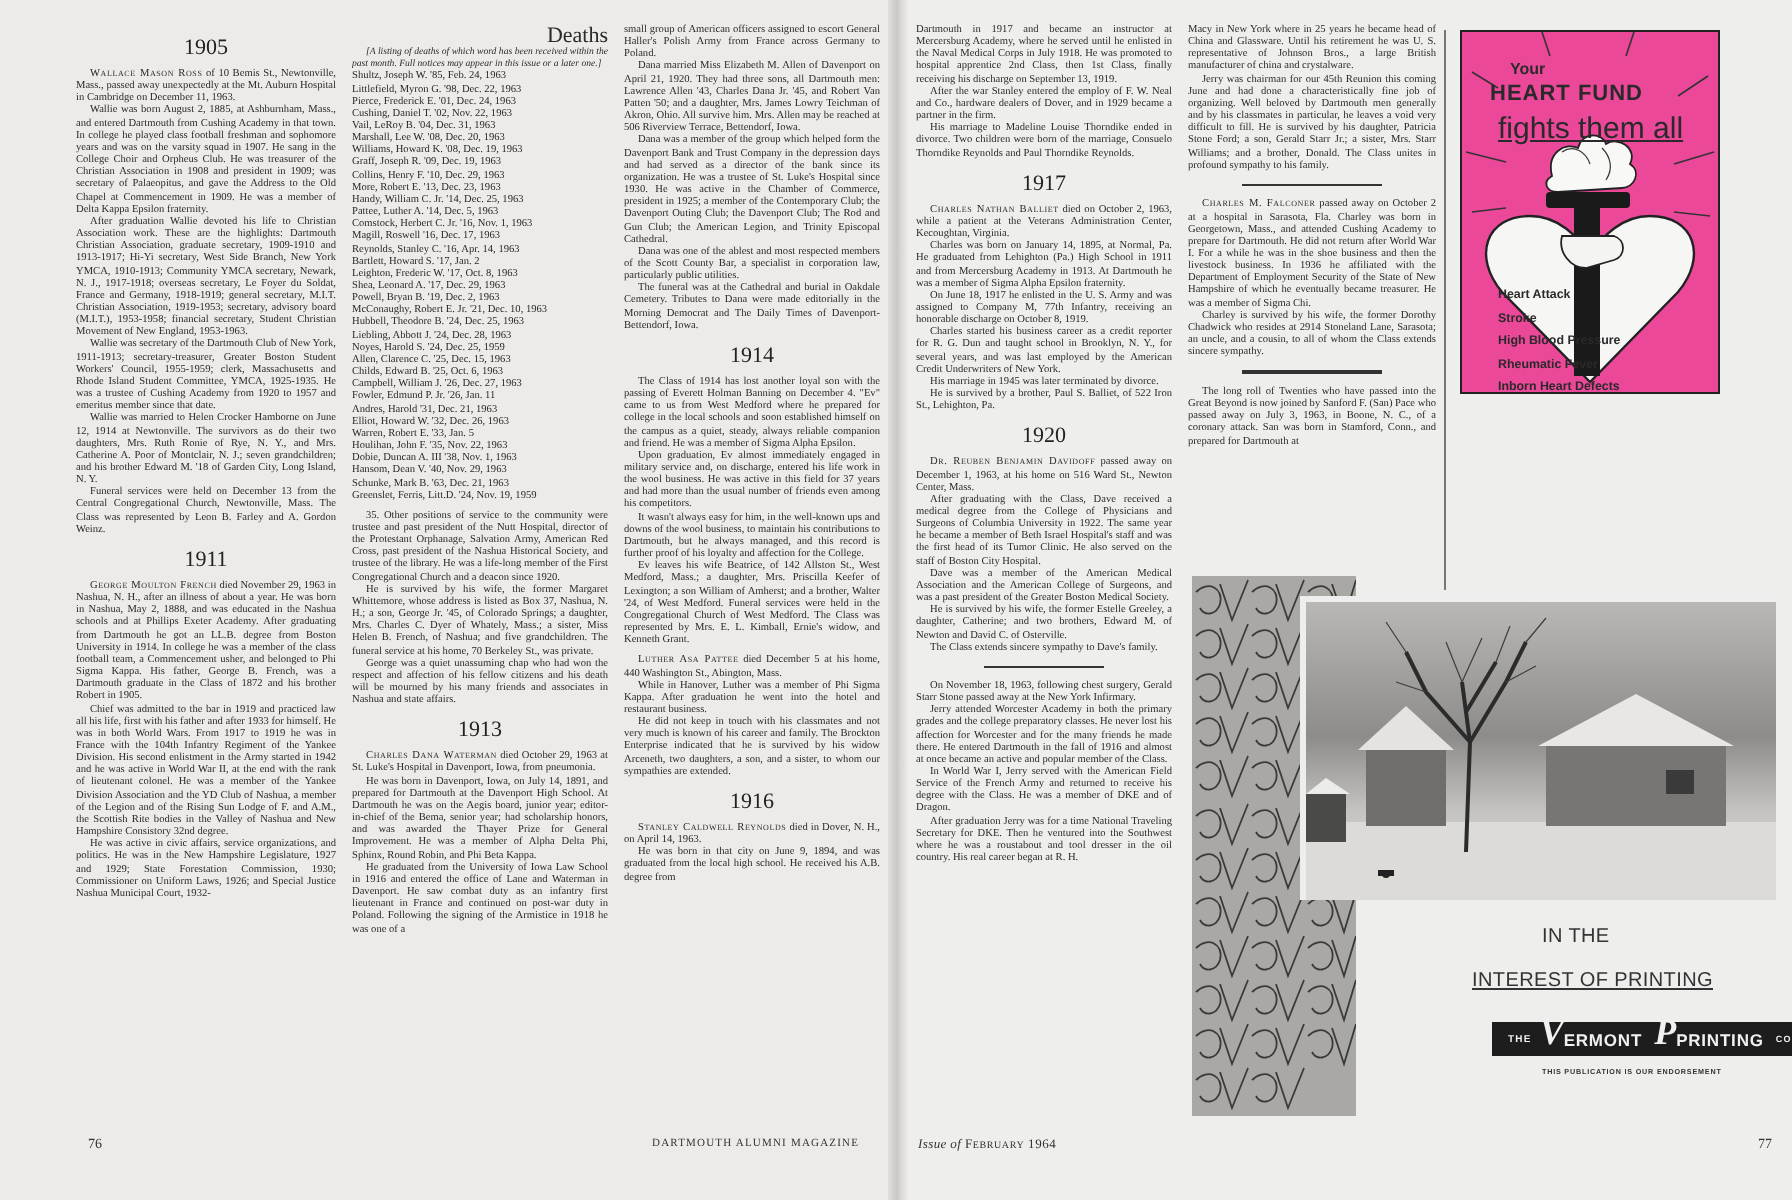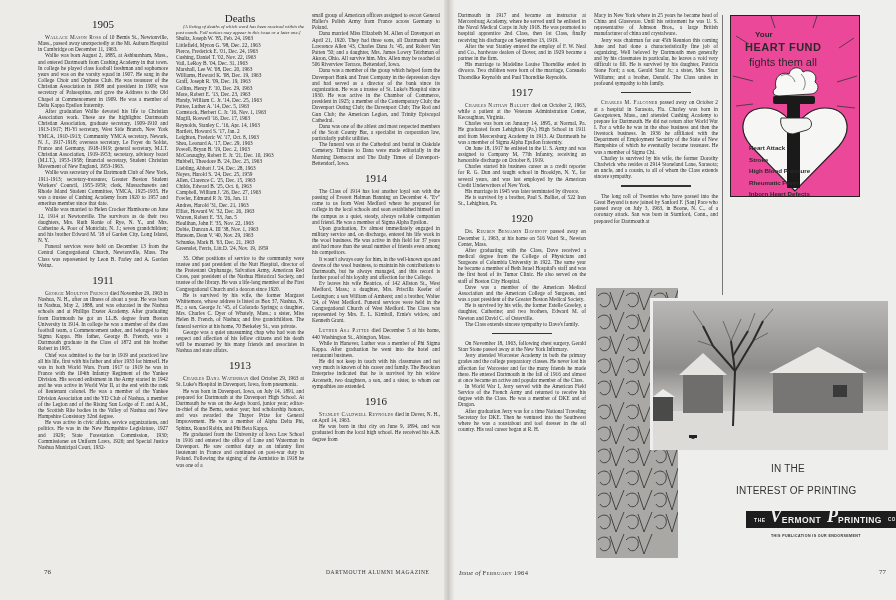--- a/index.html
+++ b/index.html
@@ -6,31 +6,31 @@
   body{width:896px;height:600px;overflow:hidden;background:#e9e9e7;font-family:"Liberation Serif",serif;color:#2a2a2a;position:relative;}
   .page{position:absolute;top:0;height:600px;background:#ecebe8;overflow:hidden;}
   .left{left:0;width:448px;}
   .right{left:448px;width:448px;background:#eeeeec;}
   .gutter{position:absolute;left:444px;top:0;width:10px;height:600px;background:linear-gradient(90deg,#e0dfdc,#c9c8c5 45%,#d6d5d2 60%,#ecebe8);}
   .col{position:absolute;top:12px;font-size:5.3px;line-height:6.15px;text-align:justify;overflow:hidden;}
   .col p{margin:0;text-indent:7px;}
   .col p.first{text-indent:0;}
   .sc{font-variant:small-caps;letter-spacing:0.3px;}
   .year{font-size:11px;line-height:14px;text-align:center;margin:5px 0 3px 0;text-indent:0;color:#222;}
-  .head{font-size:11px;text-align:center;margin:3px 0 3px;}
+  .head{font-size:11px;text-align:right;margin:3px 0 3px;}
   .note{font-style:italic;font-size:4.8px;line-height:5.6px;margin:0 0 2px 8px;text-indent:0;}
   .deathitem{text-indent:-6px;padding-left:6px;}
   .rule{height:1px;background:#333;width:60px;margin:6px auto;}
   .vrule{position:absolute;top:15px;width:1px;background:#777;}
   .folio{position:absolute;top:568px;font-size:7px;color:#333;}
   .runhead{position:absolute;top:569px;font-size:5.5px;letter-spacing:0.6px;color:#333;}
   .ad-heart{position:absolute;left:730px;top:15px;width:128px;height:180px;border:1.5px solid #222;background:#ec4899;overflow:hidden;}
   .ad-heart .your{position:absolute;left:24px;top:14px;font-family:"Liberation Sans",sans-serif;font-weight:bold;font-size:8px;}
   .ad-heart .hf{position:absolute;left:14px;top:25px;font-family:"Liberation Sans",sans-serif;font-weight:bold;font-size:11px;letter-spacing:0.5px;}
-  .ad-heart .ftm{position:absolute;left:18px;top:40px;font-family:"Liberation Sans",sans-serif;font-size:11px;}
+  .ad-heart .ftm{position:absolute;left:18px;top:40px;font-family:"Liberation Sans",sans-serif;font-size:15px;text-decoration:underline;}
   .ad-heart ul{list-style:none;margin:0;padding:0;position:absolute;left:18px;top:126px;font-family:"Liberation Sans",sans-serif;font-weight:bold;font-size:6.2px;line-height:11.6px;}
   .ad-heart svg{position:absolute;left:0;top:0;}
   .ad-vp{position:absolute;left:596px;top:288px;width:292px;height:270px;}
   .vp-pattern{position:absolute;left:0;top:0;width:82px;height:112px;}
   .vp-pattern2{position:absolute;left:0;top:112px;width:82px;height:158px;}
   .vp-photo{position:absolute;left:54px;top:10px;width:235px;height:149px;background:linear-gradient(180deg,#b9b8b5 0%,#8d8c8a 45%,#c4c3c0 70%,#e2e1de 100%);border-left:3px solid #eee;border-top:3px solid #eee;}
   .intext{position:absolute;font-family:"Liberation Sans",sans-serif;color:#333;text-align:center;letter-spacing:0.2px;}
   .vp-bar{position:absolute;left:150px;top:223px;width:210px;height:17px;background:#1d1d1d;color:#f0f0f0;font-family:"Liberation Sans",sans-serif;font-weight:bold;display:flex;align-items:center;}
   .vp-endorse{position:absolute;left:175px;top:246px;font-family:"Liberation Sans",sans-serif;font-weight:bold;font-size:3.6px;letter-spacing:0.4px;color:#333;}
 </style>
@@ -249,21 +249,21 @@
       <g stroke="#3c3c3c" stroke-width="0.6" fill="none">
         <path d="M78 40 L70 20 M78 40 L88 18 M100 40 L115 32 M60 45 L45 40 M50 25 L40 10 M110 20 L120 8 M95 30 L102 12"></path>
       </g>
       <rect x="0" y="96" width="20" height="24" fill="#4a4a48"></rect>
       <polygon points="0,96 10,88 22,96" fill="#ececea"></polygon>
       <circle cx="40" cy="136" r="2" fill="#222"></circle>
         <rect x="36" y="134" width="8" height="3" fill="#222"></rect>
     </svg>
   </div>
   <div class="intext" style="left:175px;top:175px;font-size:10px;">IN THE</div>
-  <div class="intext" style="left:140px;top:197px;font-size:10px;">INTEREST OF PRINTING</div>
+  <div class="intext" style="left:140px;top:197px;font-size:10px;text-decoration:underline;">INTEREST OF PRINTING</div>
   <div class="vp-bar">
     <span style="font-size:5px;margin-left:8px;letter-spacing:0.6px;">THE</span>
     <span style="font-family:'Liberation Serif',serif;font-style:italic;font-size:18px;margin-left:4px;margin-top:-6px;">V</span>
     <span style="font-size:8.5px;letter-spacing:0.4px;">ERMONT</span>
     <span style="font-family:'Liberation Serif',serif;font-style:italic;font-size:18px;margin-left:6px;margin-top:-6px;">P</span>
     <span style="font-size:8.5px;letter-spacing:0.4px;">PRINTING</span>
     <span style="font-size:4.5px;margin-left:6px;letter-spacing:0.6px;">COMPANY</span>
   </div>
   <div class="vp-endorse">THIS PUBLICATION IS OUR ENDORSEMENT</div>
 </div>

